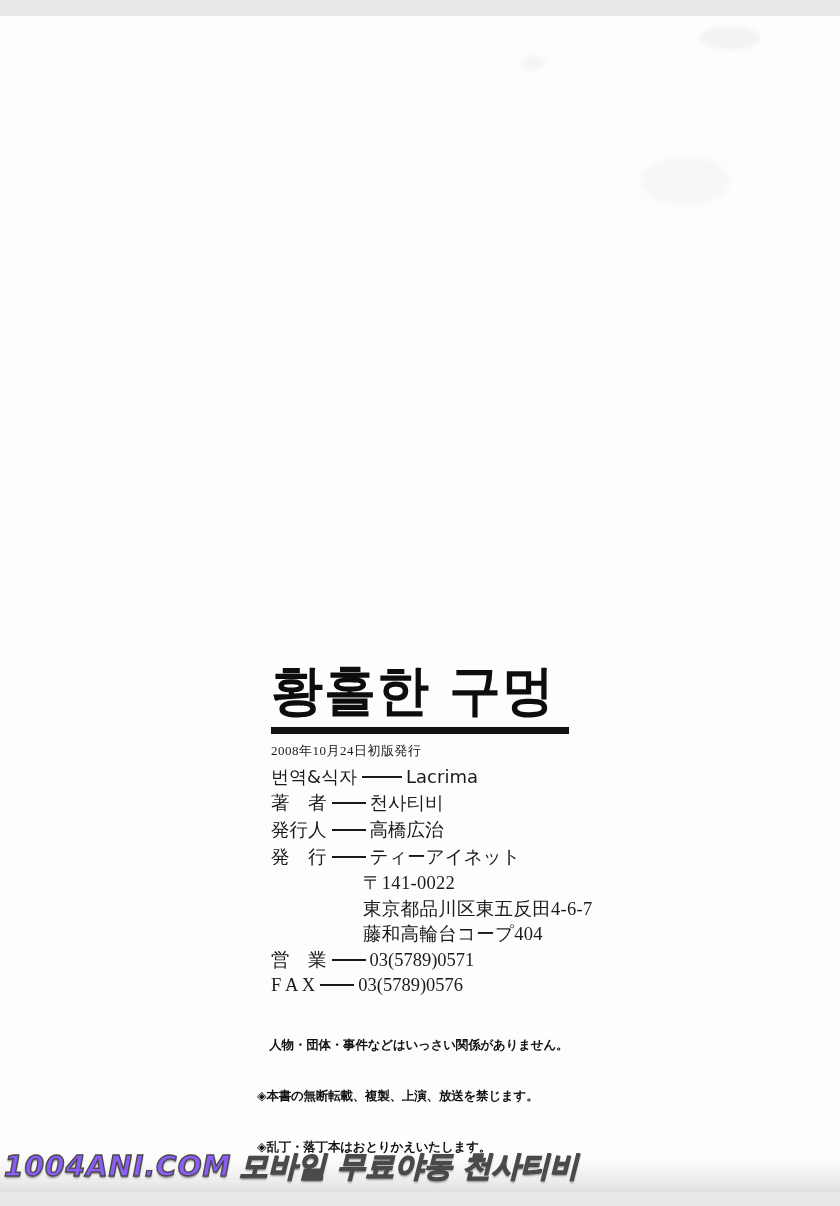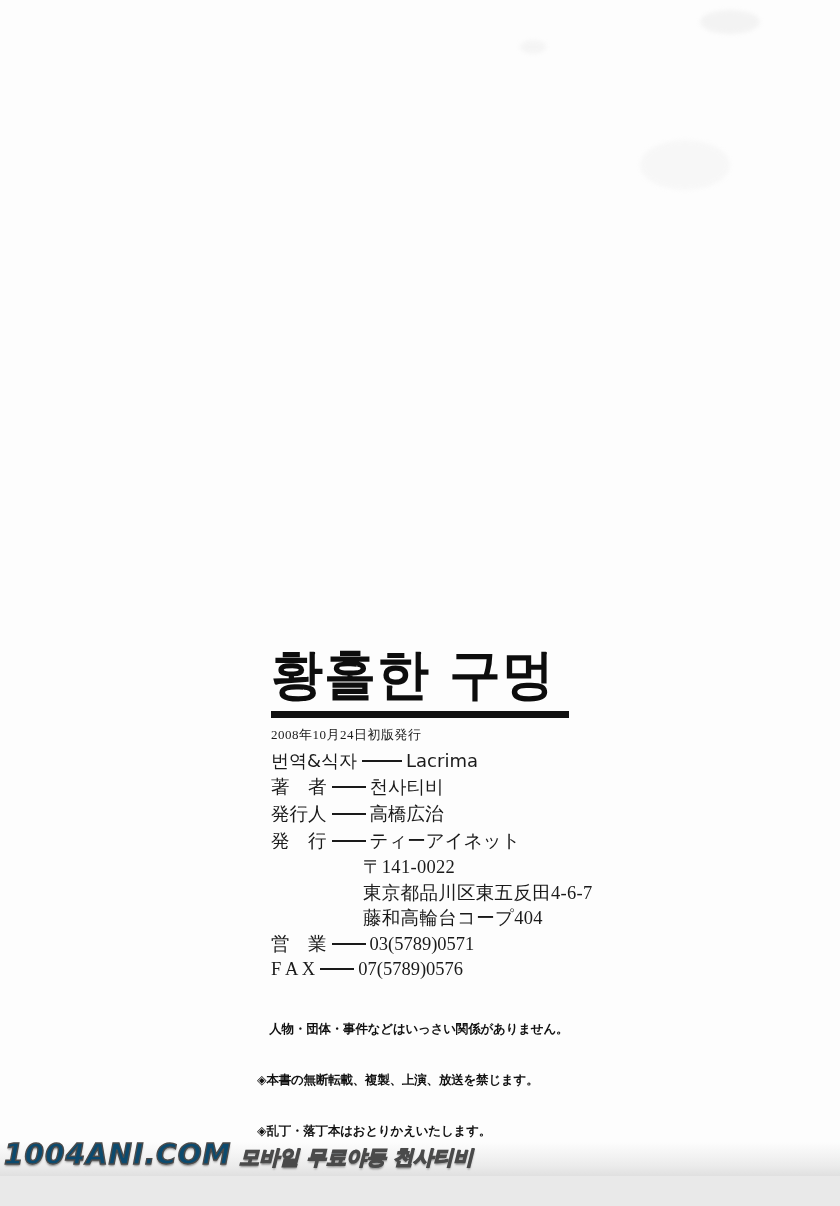--- a/index.html
+++ b/index.html
@@ -3,21 +3,21 @@
 <meta charset="utf-8">
 <style>
   html,body{margin:0;padding:0;background:#e9e9e9;}
   .page{
     position:relative;
     width:840px;height:1176px;
     background:#fdfdfd;
     overflow:hidden;
     font-family:"Liberation Serif","DejaVu Serif",serif;
     color:#1a1a1a;
-    margin:0 auto;
+    margin:16px auto;
   }
   
   .noise{position:absolute;border-radius:50%;background:#ededed;filter:blur(2px);}
   .n1{left:700px;top:10px;width:60px;height:24px;opacity:.6;}
   .n2{left:520px;top:40px;width:26px;height:14px;opacity:.5;}
   .n3{left:640px;top:140px;width:90px;height:50px;opacity:.35;}
   .bottom-band{position:absolute;left:0;bottom:0;width:840px;height:34px;
     background:linear-gradient(180deg,rgba(220,220,220,0) 0%,rgba(214,214,214,.45) 70%,rgba(200,200,200,.55) 100%);}
 
   .colophon{position:absolute;left:271px;top:641px;width:300px;}
@@ -48,26 +48,26 @@
     font-weight:bold;font-size:12.5px;line-height:17px;
     letter-spacing:-.2px;white-space:pre;color:#111;
   }
 
   .watermark{
     position:absolute;left:4px;bottom:5px;white-space:nowrap;
     font-family:"DejaVu Sans","Liberation Sans",sans-serif;
     font-weight:900;font-style:italic;
   }
   .wm-site,.wm-tag{
-    color:#0c4a6e;
+    color:#8b5cf6;
     -webkit-text-stroke:1.4px #4a4a4a;
     text-shadow:0 -1px 0 #ececec,0 2px 2px #8a8a8a;
   }
   .wm-site{font-size:28px;letter-spacing:1px;}
-  .wm-tag{font-size:20px;margin-left:8px;letter-spacing:0;}
+  .wm-tag{font-size:29px;margin-left:8px;letter-spacing:0;}
 </style>
 </head>
 <body>
 
 <div class="page">
 
   <div class="noise n1"></div>
   <div class="noise n2"></div>
   <div class="noise n3"></div>
 
@@ -96,21 +96,21 @@
       <div>〒141-0022</div>
       <div>東京都品川区東五反田4-6-7</div>
       <div>藤和高輪台コープ404</div>
     </div>
 
     <div class="contact">
       <div class="crow">
         <span>営　業</span><span class="leader"></span><span>03(5789)0571</span>
       </div>
       <div class="crow">
-        <span>F A X</span><span class="leader"></span><span>07(5789)0576</span>
+        <span>F A X</span><span class="leader"></span><span>03(5789)0576</span>
       </div>
     </div>
 
     <div class="notices">
       <div>　人物・団体・事件などはいっさい関係がありません。</div>
       <div>◈本書の無断転載、複製、上演、放送を禁じます。</div>
       <div>◈乱丁・落丁本はおとりかえいたします。</div>
     </div>
 
   </div>

